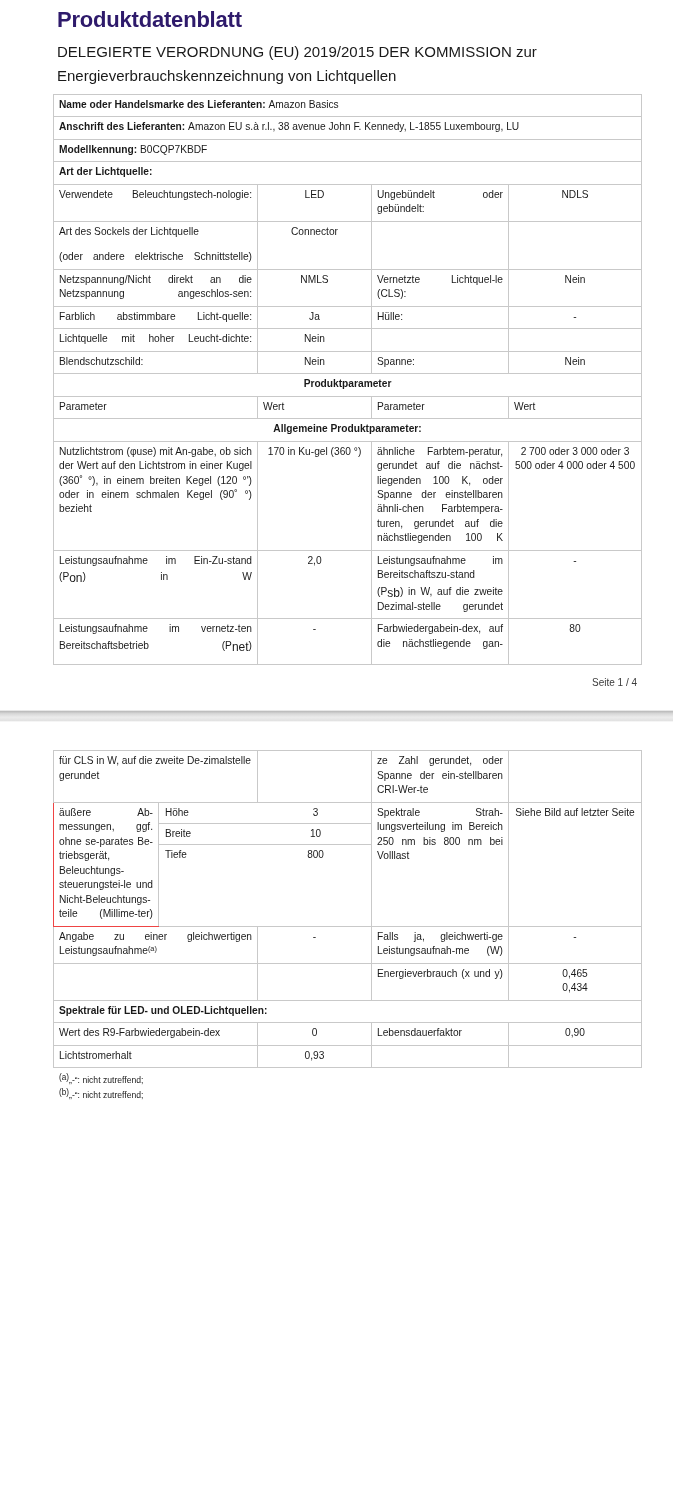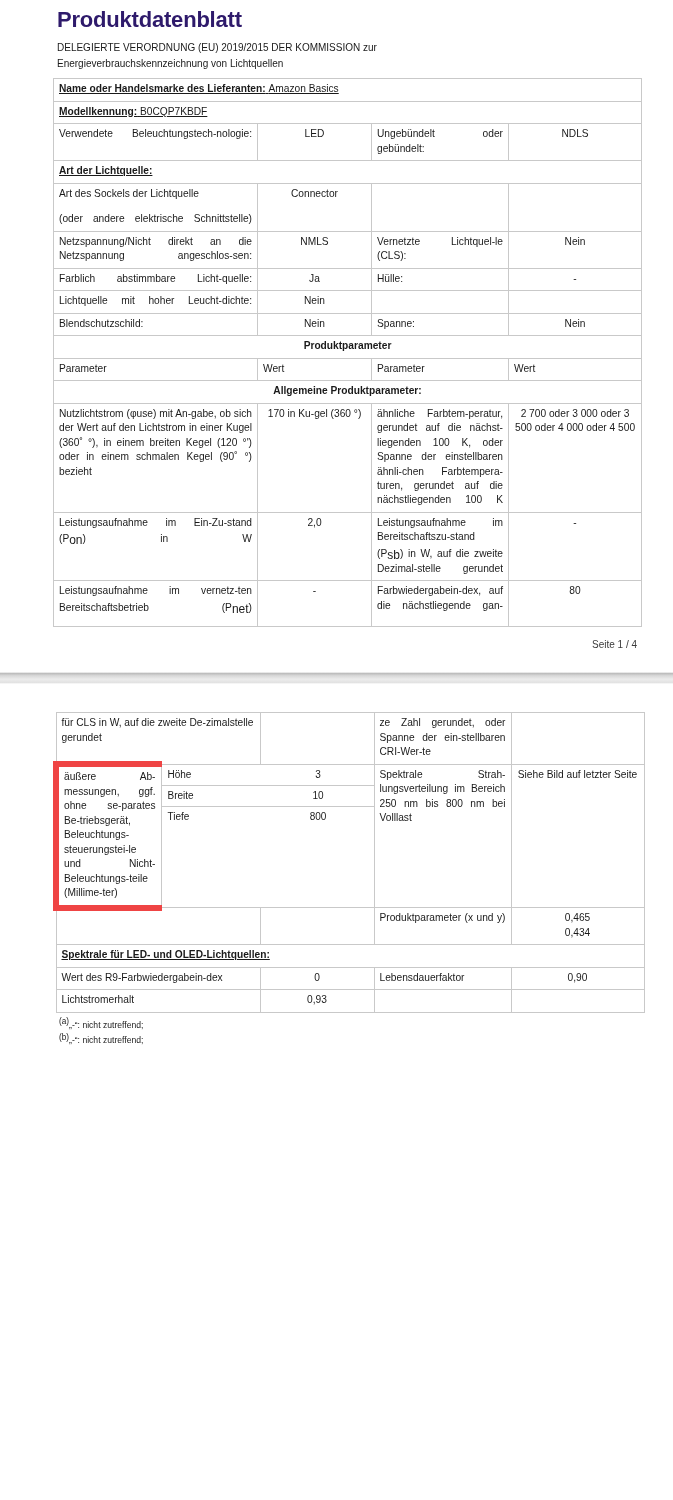--- a/index.html
+++ b/index.html
@@ -26,42 +26,41 @@
   .doc-title {
     font-size: 22px;
     font-weight: bold;
     color: #2e1a6b;
     letter-spacing: -0.2px;
     margin: 0;
     padding: 7px 0 8px 4px;
     line-height: 1.15;
   }
   .subtitle {
-    font-size: 10px;
+    font-size: 15px;
     line-height: 1.55;
     padding: 0 4px 7px 4px;
     color: #1a1a1a;
   }
   table.ds {
     width: 100%;
     border-collapse: collapse;
     table-layout: fixed;
     font-size: 10.2px;
     line-height: 1.42;
   }
   table.ds td {
     border: 1px solid #c9c9c9;
     padding: 3px 5px 4px 5px;
     vertical-align: top;
     color: #1a1a1a;
   }
   td.full {
     font-weight: bold;
     padding: 3px 5px 4px 7px;
-    text-decoration: underline;
   }
   td.full .val {
     font-weight: normal;
   }
   td.center-bold {
     text-align: center;
     font-weight: bold;
   }
   td.lbl {
     text-align: justify;
@@ -149,37 +148,43 @@
       </colgroup>
       <tbody>
 
         <tr>
           <td class="full" colspan="4">
             <span>Name oder Handelsmarke des Lieferanten:</span>
             <span class="val">Amazon Basics</span>
           </td>
         </tr>
 
+        <tr>
+          <td class="full" colspan="4">
+            <span>Anschrift des Lieferanten:</span>
+            <span class="val">Amazon EU s.à r.l., 38 avenue John F. Kennedy, L-1855 Luxembourg, LU</span>
+          </td>
+        </tr>
 
         <tr>
           <td class="full" colspan="4">
             <span>Modellkennung:</span>
             <span class="val">B0CQP7KBDF</span>
           </td>
+        </tr>
+
+        <tr>
+          <td class="full" colspan="4">Art der Lichtquelle:</td>
         </tr>
 
         <tr>
           <td class="lbl">Verwendete Beleuchtungstech-nologie:</td>
           <td class="val">LED</td>
           <td class="lbl">Ungebündelt oder gebündelt:</td>
           <td class="val">NDLS</td>
-        </tr>
-
-        <tr>
-          <td class="full" colspan="4">Art der Lichtquelle:</td>
         </tr>
 
         <tr>
           <td class="lbl noj">
             <div>Art des Sockels der Lichtquelle</div>
             <div style="height:11px"></div>
             <div class="lbl" style="text-align:justify;text-align-last:justify">(oder andere elektrische Schnittstelle)</div>
           </td>
           <td class="val">Connector</td>
           <td class="lbl"></td>
@@ -275,21 +280,21 @@
       <tbody>
 
         <tr>
           <td class="lbl noj" colspan="2">für CLS in W, auf die zweite De-zimalstelle gerundet</td>
           <td class="val"></td>
           <td class="lbl">ze Zahl gerundet, oder Spanne der ein-stellbaren CRI-Wer-te</td>
           <td class="val"></td>
         </tr>
 
         <tr>
-          <td class="nest-lbl" style="border:6px solid #ef4444;border-right:1px solid #c9c9c9">äußere Ab-messungen, ggf. ohne se-parates Be-triebsgerät, Beleuchtungs-steuerungstei-le und Nicht-Beleuchtungs-teile (Millime-ter)</td>
+          <td class="nest-lbl" style="border:1px solid #ef4444;border-right:1px solid #c9c9c9">äußere Ab-messungen, ggf. ohne se-parates Be-triebsgerät, Beleuchtungs-steuerungstei-le und Nicht-Beleuchtungs-teile (Millime-ter)</td>
           <td class="nest" colspan="2">
             <table class="inner">
               <colgroup>
                   <col style="width:99px">
                   <col style="width:114px">
                 </colgroup>
               <tbody>
                 <tr>
                   <td class="plain-left">Höhe</td>
                   <td class="val">3</td>
@@ -302,25 +307,31 @@
                   <td class="plain-left">Tiefe</td>
                   <td class="val">800</td>
                 </tr>
               </tbody>
             </table>
           </td>
           <td class="lbl">Spektrale Strah-lungsverteilung im Bereich 250 nm bis 800 nm bei Volllast</td>
           <td class="val">Siehe Bild auf letzter Seite</td>
         </tr>
 
+        <tr>
+          <td class="lbl" colspan="2"><span>Angabe zu einer gleichwertigen Leistungsaufnahme</span><sup>(a)</sup></td>
+          <td class="val">-</td>
+          <td class="lbl">Falls ja, gleichwerti-ge Leistungsaufnah-me (W)</td>
+          <td class="val">-</td>
+        </tr>
 
         <tr>
           <td class="lbl noj" colspan="2"></td>
           <td class="val"></td>
-          <td class="lbl">Produktparameter (x und y)</td>
+          <td class="lbl">Energieverbrauch (x und y)</td>
           <td class="val">
             <div>0,465</div>
             <div>0,434</div>
           </td>
         </tr>
 
         <tr>
           <td class="full" colspan="5">Spektrale für LED- und OLED-Lichtquellen:</td>
         </tr>
 

